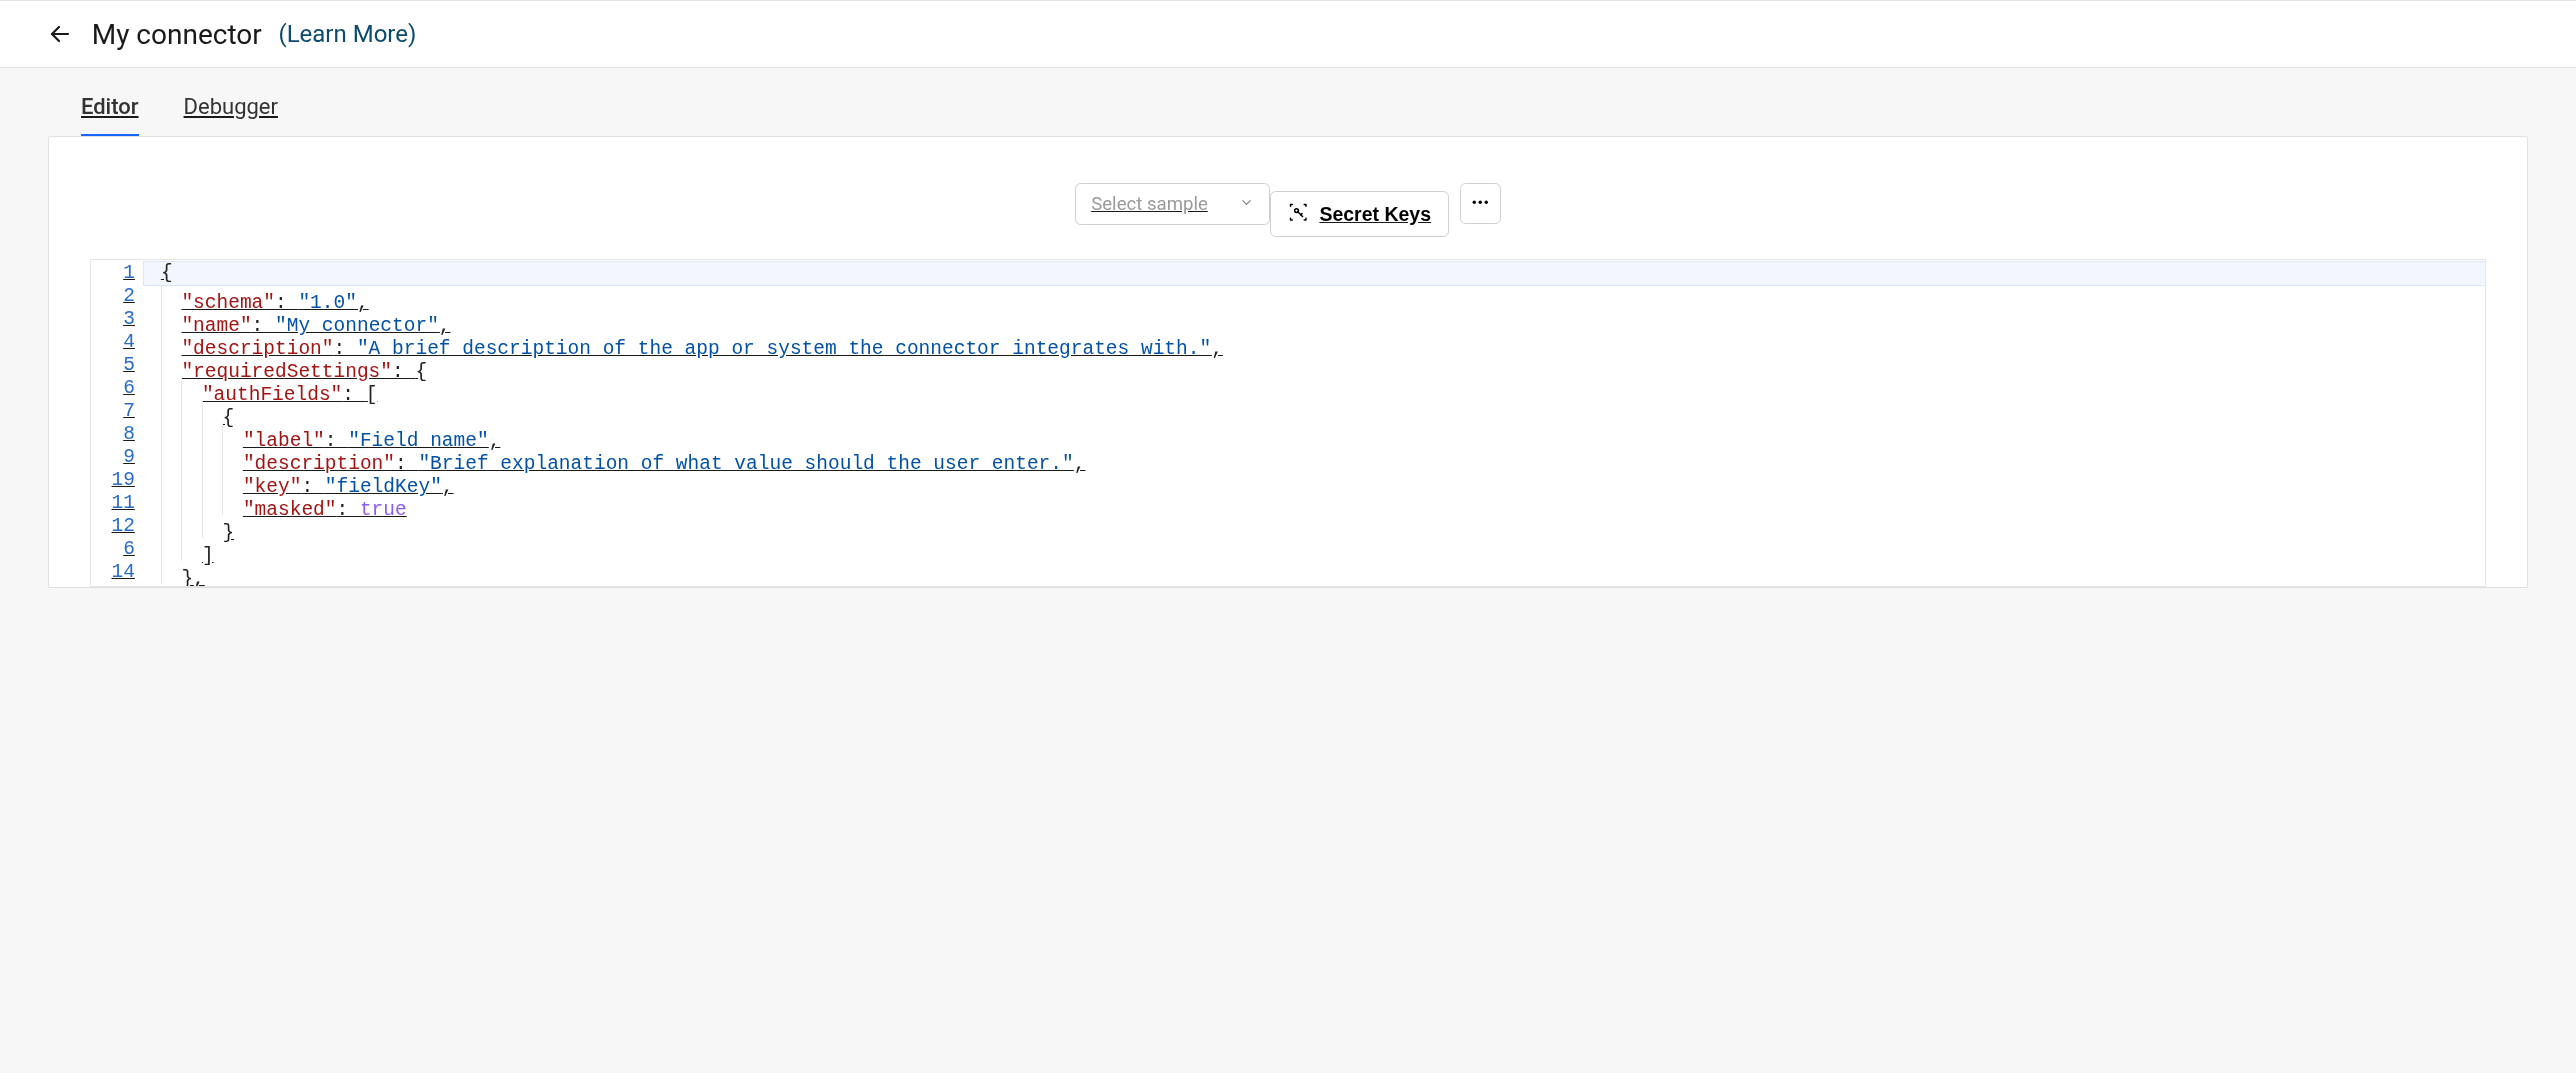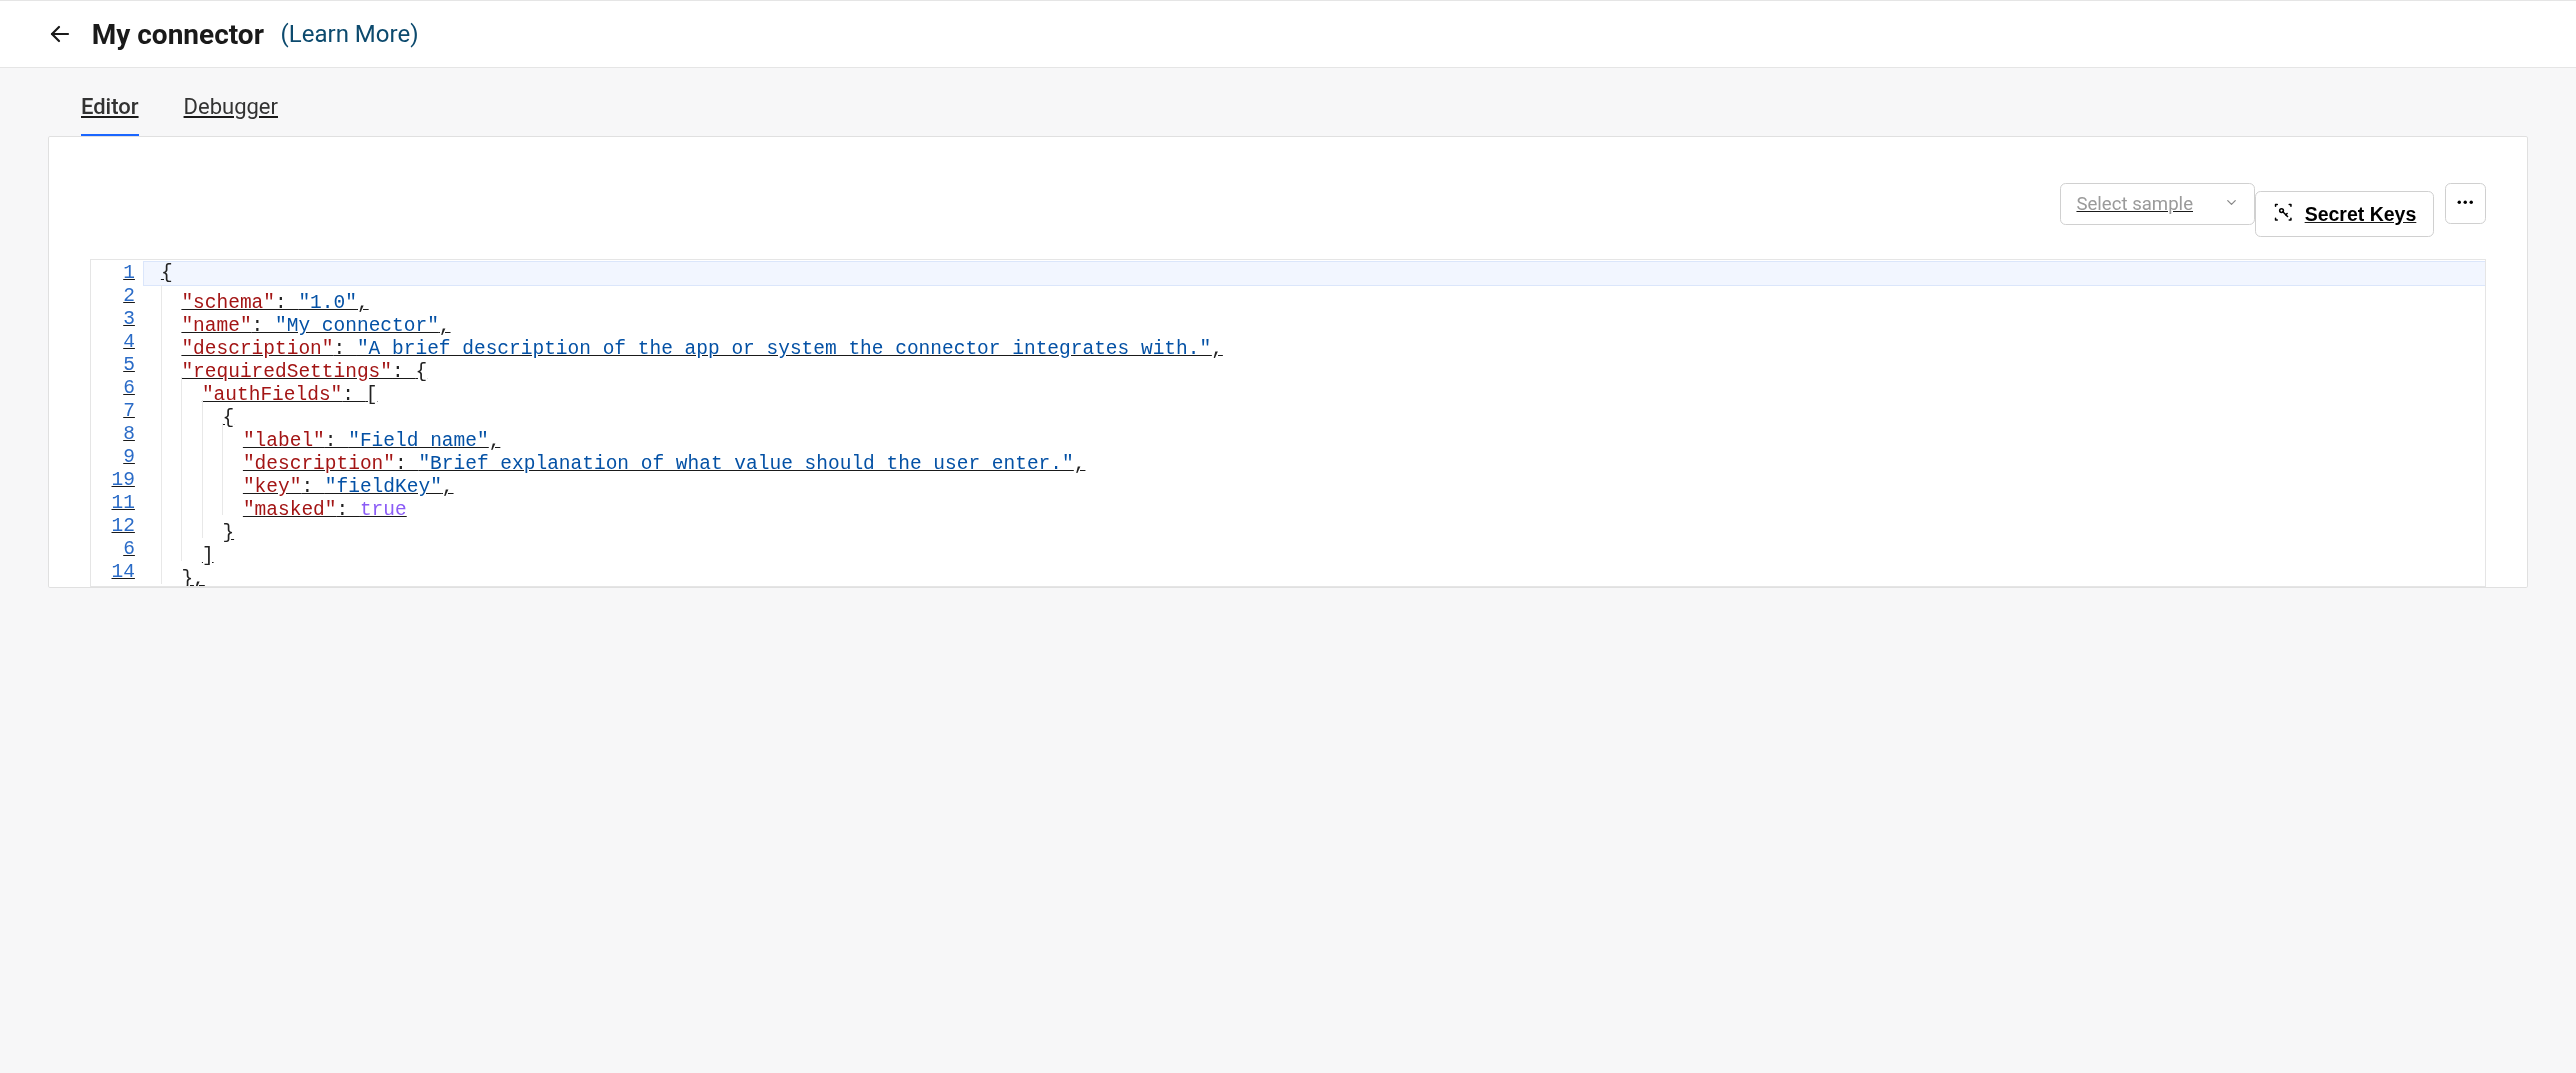--- a/index.html
+++ b/index.html
@@ -29,21 +29,21 @@
       height: 30px;
       cursor: pointer;
       color: #1a1a1a;
     }
     .back-btn svg {
       width: 24px;
       height: 24px;
     }
     .page-title {
       font-size: 28px;
-      font-weight: 700;
+      font-weight: 400;
       color: #1a1a1a;
     }
     .learn-more {
       font-size: 24px;
       color: #0c4a6e;
       text-decoration: none;
       cursor: pointer;
     }
     .content-wrap {
       padding: 0 48px;
@@ -67,21 +67,21 @@
     }
     .editor-panel {
       background: #fff;
       border: 0.9px solid #e0e0e0;
       border-radius: 1.9px;
       padding: 33px 41px 0 41px;
     }
     .editor-toolbar {
       display: flex;
       align-items: center;
-      justify-content: flex-end;
+      justify-content: center;
       margin-bottom: 22px;
     }
     .select-sample {
       display: flex;
       align-items: center;
       justify-content: space-between;
       border: 0.9px solid #d0d0d0;
       border-radius: 5.6px;
       padding: 9.3px 15px;
       min-width: 195px;

